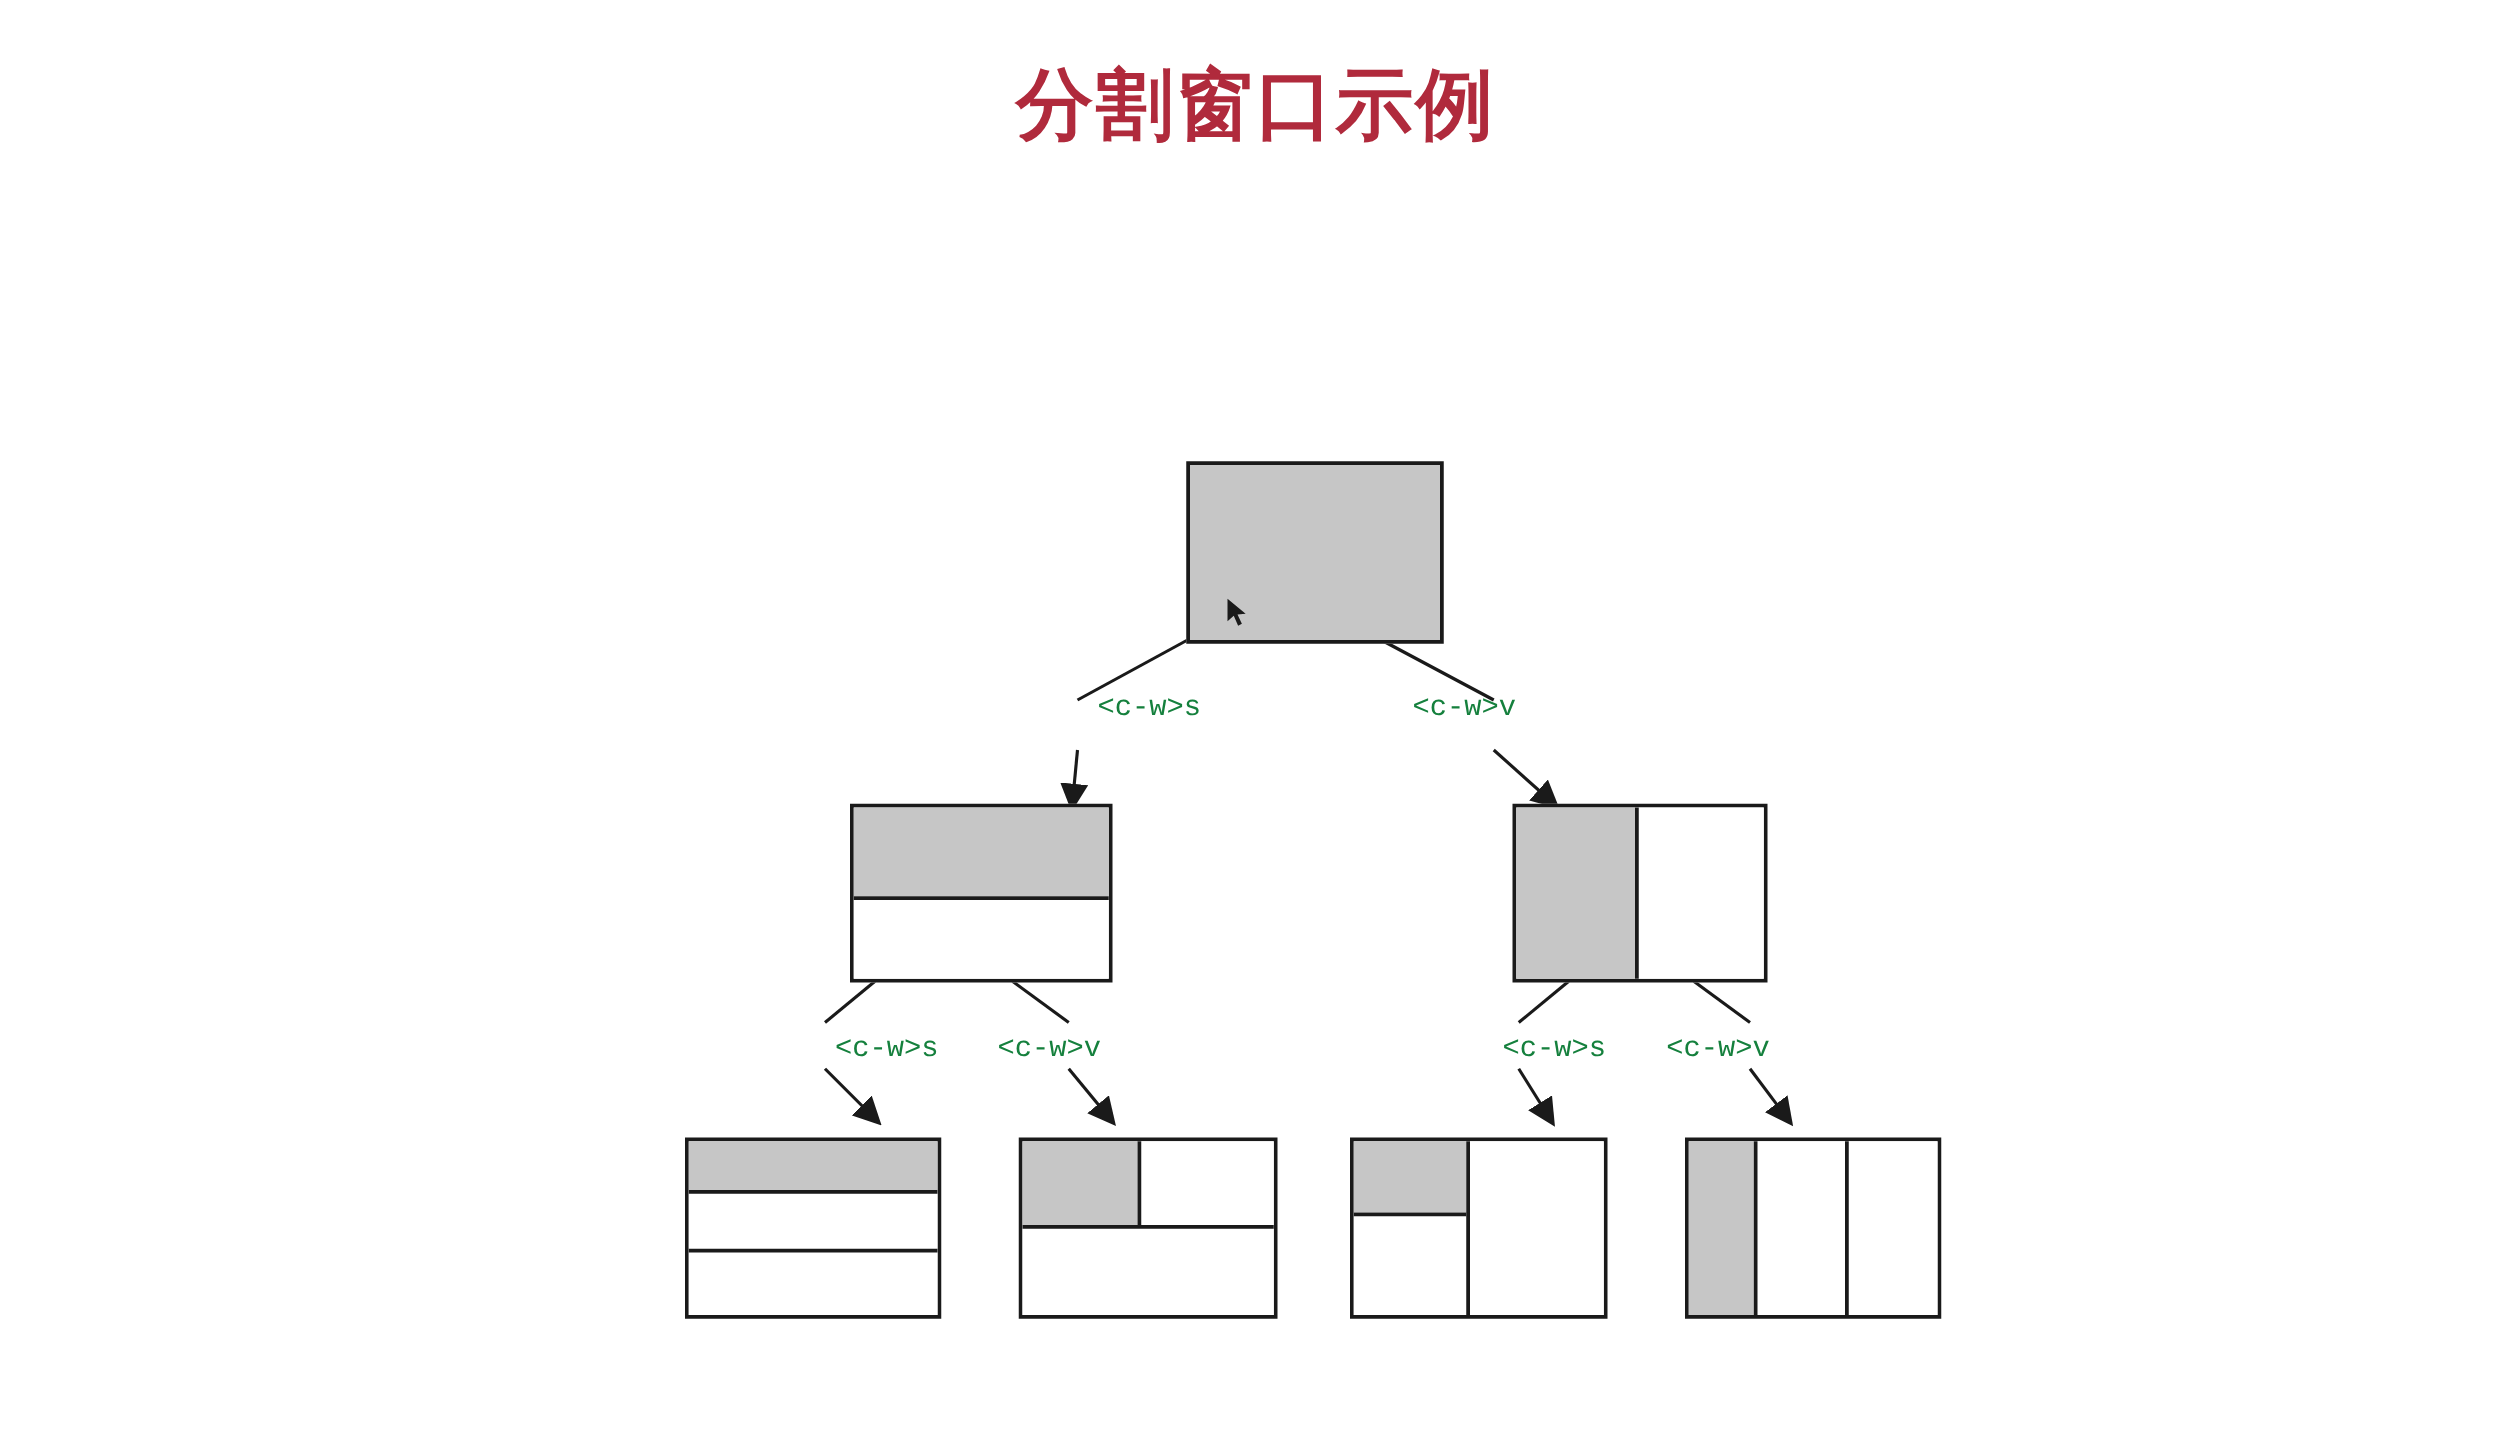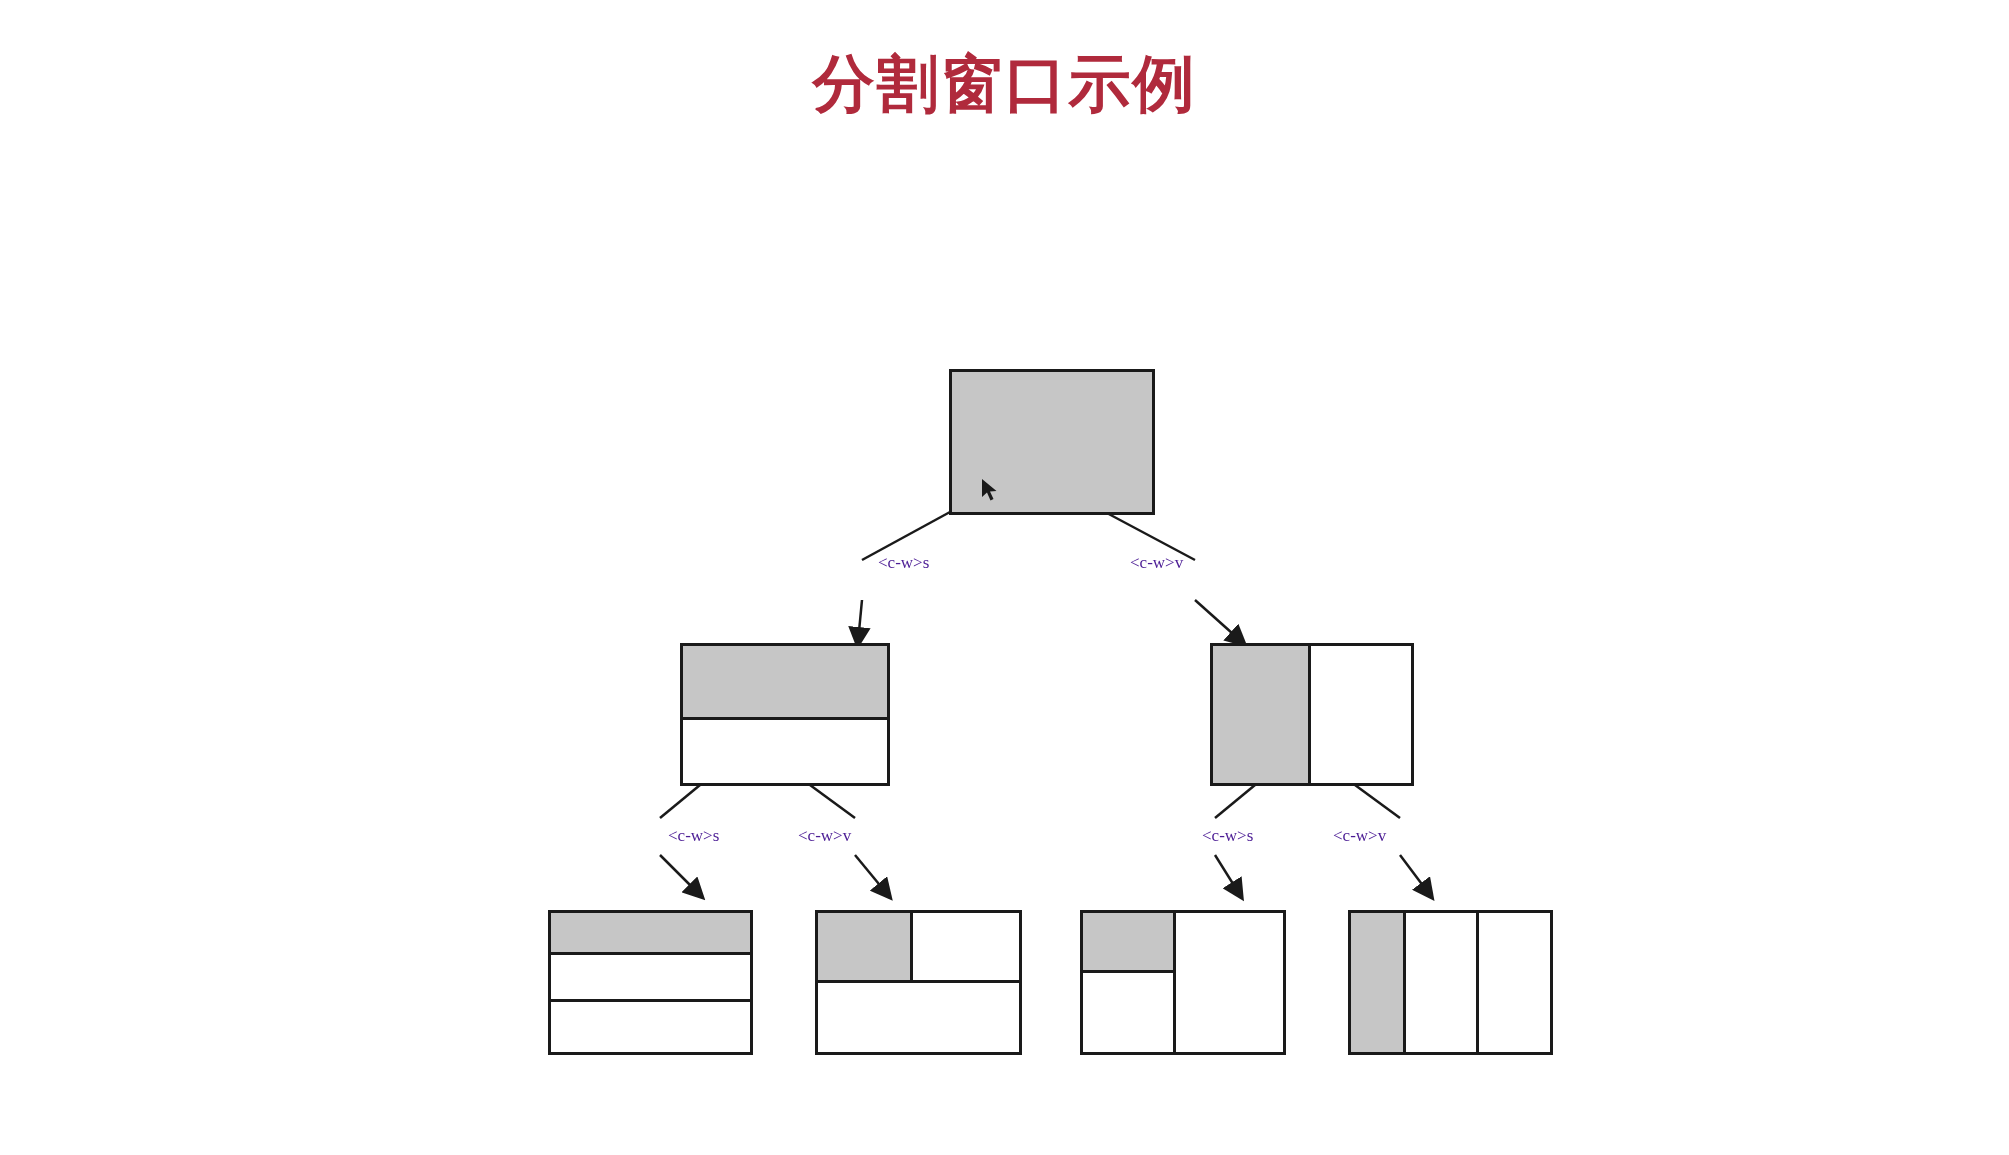--- a/index.html
+++ b/index.html
@@ -72,23 +72,23 @@
   }
   .divider-v {
     position: absolute;
     background: #1a1a1a;
     width: 3px;
     top: 0;
     bottom: 0;
   }
   .edge-label {
     position: absolute;
-    font-size: 17px;
-    color: #4c1d95;
-    font-family: Liberation Serif, serif;
+    font-size: 23px;
+    color: #15803d;
+    font-family: Liberation Mono, monospace;
     white-space: nowrap;
   }
   svg.arrows {
     position: absolute;
     left: 0; top: 0;
     width: 2009px;
     height: 1155px;
     pointer-events: none;
   }
   .cursor {

